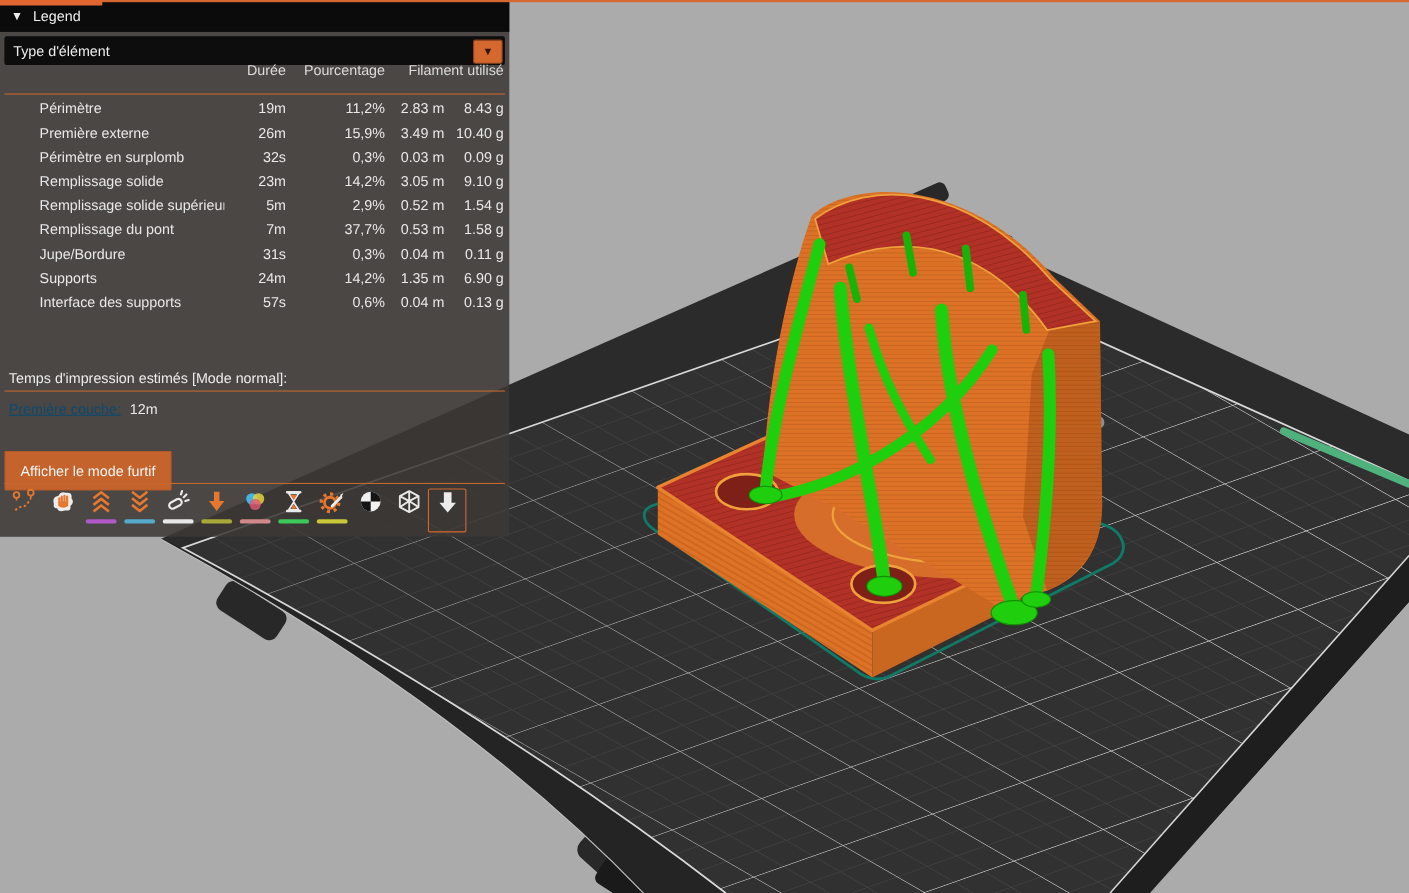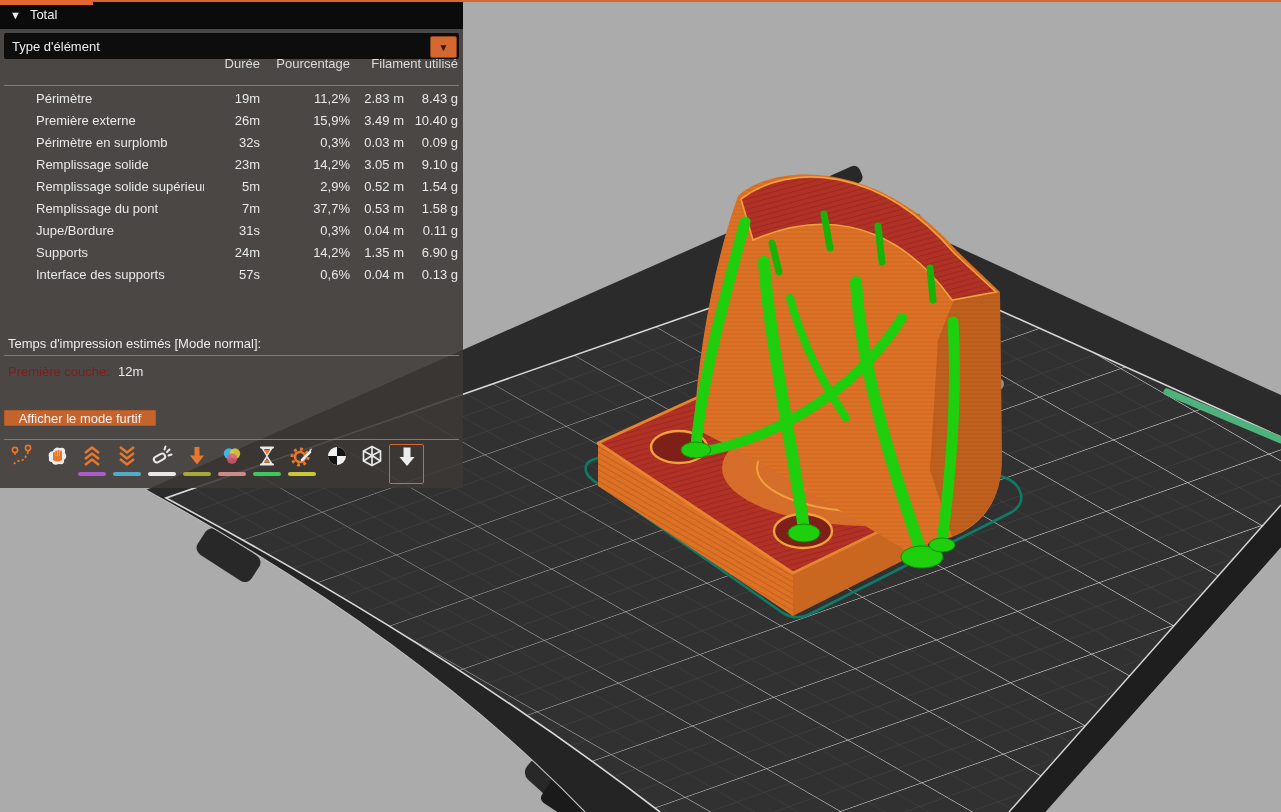--- a/index.html
+++ b/index.html
@@ -26,22 +26,22 @@
   .lhead{position:absolute;left:0;top:52px;width:455px;height:22px;color:#DCDCDC;}
   .lhead .h{white-space:nowrap;}
   .rows{position:absolute;left:0;top:87px;width:520px;}
   .sw{width:17px;height:17px;border-radius:1px;}
   .cell-r{text-align:right;white-space:nowrap;}
   .lbl{white-space:nowrap;overflow:hidden;}
   .bar{height:13px;background:#DE8C3E;border-radius:1px;}
   .sep{position:absolute;left:4px;width:455px;height:0;border-top:1px solid #C4682F;}
   .times-title{position:absolute;left:8px;top:336px;color:#EDEDED;white-space:nowrap;}
   .trow{position:absolute;left:8px;display:grid;grid-template-columns:110px auto;width:300px;}
-  .trow .tl{color:#7f1d1d;}
-  .stealth{position:absolute;left:4px;top:410px;width:152px;height:16px;background:#C4632C;
+  .trow .tl{color:#0c4a6e;text-decoration:underline;}
+  .stealth{position:absolute;left:4px;top:410px;width:152px;height:36px;background:#C4632C;
     border:1px solid #B25A26;color:#F4F4F4;font-size:13px;font-family:"Liberation Sans",sans-serif;
     border-radius:1px;cursor:pointer;padding:0;}
   .toolbar{position:absolute;left:4px;top:444px;display:flex;}
   .tool{width:35px;height:40px;display:flex;flex-direction:column;align-items:center;
     justify-content:flex-start;cursor:pointer;border-radius:2px;}
   .tool .underl{width:28px;height:4px;border-radius:2px;margin-top:1px;}
   .tool.active{border:1px solid #D4682E;width:33px;height:38px;}
 </style>
 </head>
 <body>
@@ -160,21 +160,21 @@
       <ellipse cx="922" cy="557" rx="21" ry="11"></ellipse>
       <ellipse cx="942" cy="545" rx="13" ry="7"></ellipse>
     </g>
   </g>
 </svg>
 </div>
 
 <div class="panel">
   <div class="p-head">
     <span class="tri">▼</span>
-    <span>Total</span>
+    <span>Legend</span>
   </div>
 
   <div class="dropdown">
     <span class="dd-val">Type d'élément</span>
     <span class="dd-btn">▼</span>
   </div>
 
   <div class="lrow lhead">
     <span></span>
       <span></span>

